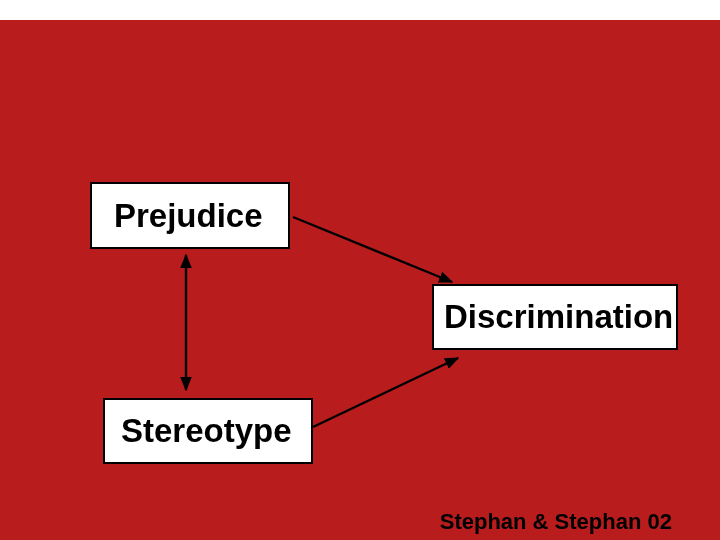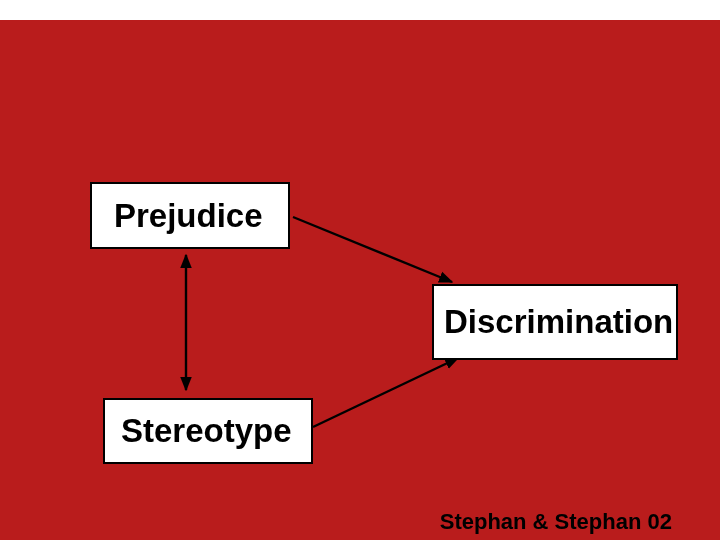--- a/index.html
+++ b/index.html
@@ -39,21 +39,21 @@
     left: 90px;
     top: 162px;
     width: 200px;
     height: 67px;
     padding-left: 22px;
   }
   .node-discrimination {
     left: 432px;
     top: 264px;
     width: 246px;
-    height: 76px;
+    height: 66px;
     padding-left: 10px;
   }
   .node-stereotype {
     left: 103px;
     top: 378px;
     width: 210px;
     height: 66px;
     padding-left: 16px;
   }
   .citation {

